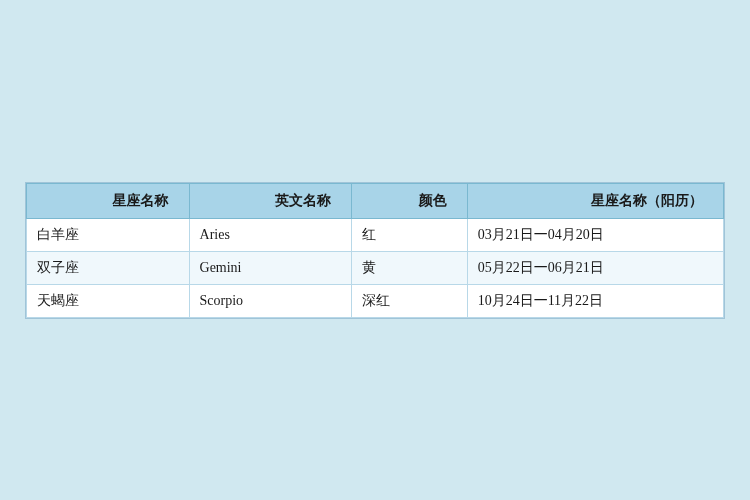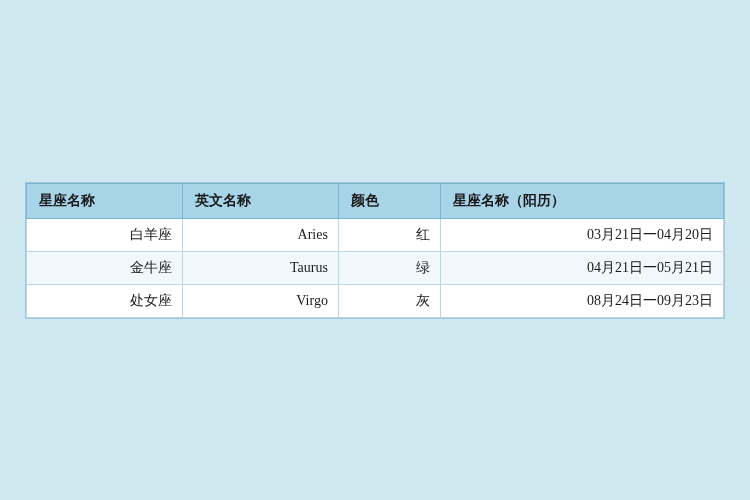--- a/index.html
+++ b/index.html
@@ -26,30 +26,30 @@
     }
 
     table {
       width: 100%;
       border-collapse: collapse;
     }
 
     thead tr th {
       background-color: #a8d4e8;
       border: 1px solid #7ab8d0;
-      padding: 8px 12px;
-      text-align: left;
+      padding: 8px 20px;
+      text-align: right;
       font-weight: bold;
       color: #1a1a1a;
     }
 
     tbody tr td {
       border: 1px solid #b8d8e8;
       padding: 7px 10px;
-      text-align: right;
+      text-align: left;
       color: #1a1a1a;
       background-color: #ffffff;
     }
 
     tbody tr:nth-child(even) td {
       background-color: #f0f8fc;
     }
   </style>
 </head>
 <body>
@@ -65,26 +65,26 @@
       </tr>
     </thead>
     <tbody id="table-body">
     <tr>
           <td>白羊座</td>
           <td>Aries</td>
           <td>红</td>
           <td>03月21日一04月20日</td>
         </tr>
         <tr>
-          <td>金牛座</td>
-          <td>Taurus</td>
-          <td>绿</td>
-          <td>04月21日一05月21日</td>
+          <td>双子座</td>
+          <td>Gemini</td>
+          <td>黄</td>
+          <td>05月22日一06月21日</td>
         </tr>
         <tr>
-          <td>处女座</td>
-          <td>Virgo</td>
-          <td>灰</td>
-          <td>08月24日一09月23日</td>
+          <td>天蝎座</td>
+          <td>Scorpio</td>
+          <td>深红</td>
+          <td>10月24日一11月22日</td>
         </tr>
       </tbody>
   </table>
 </div>
 
 </body></html>

